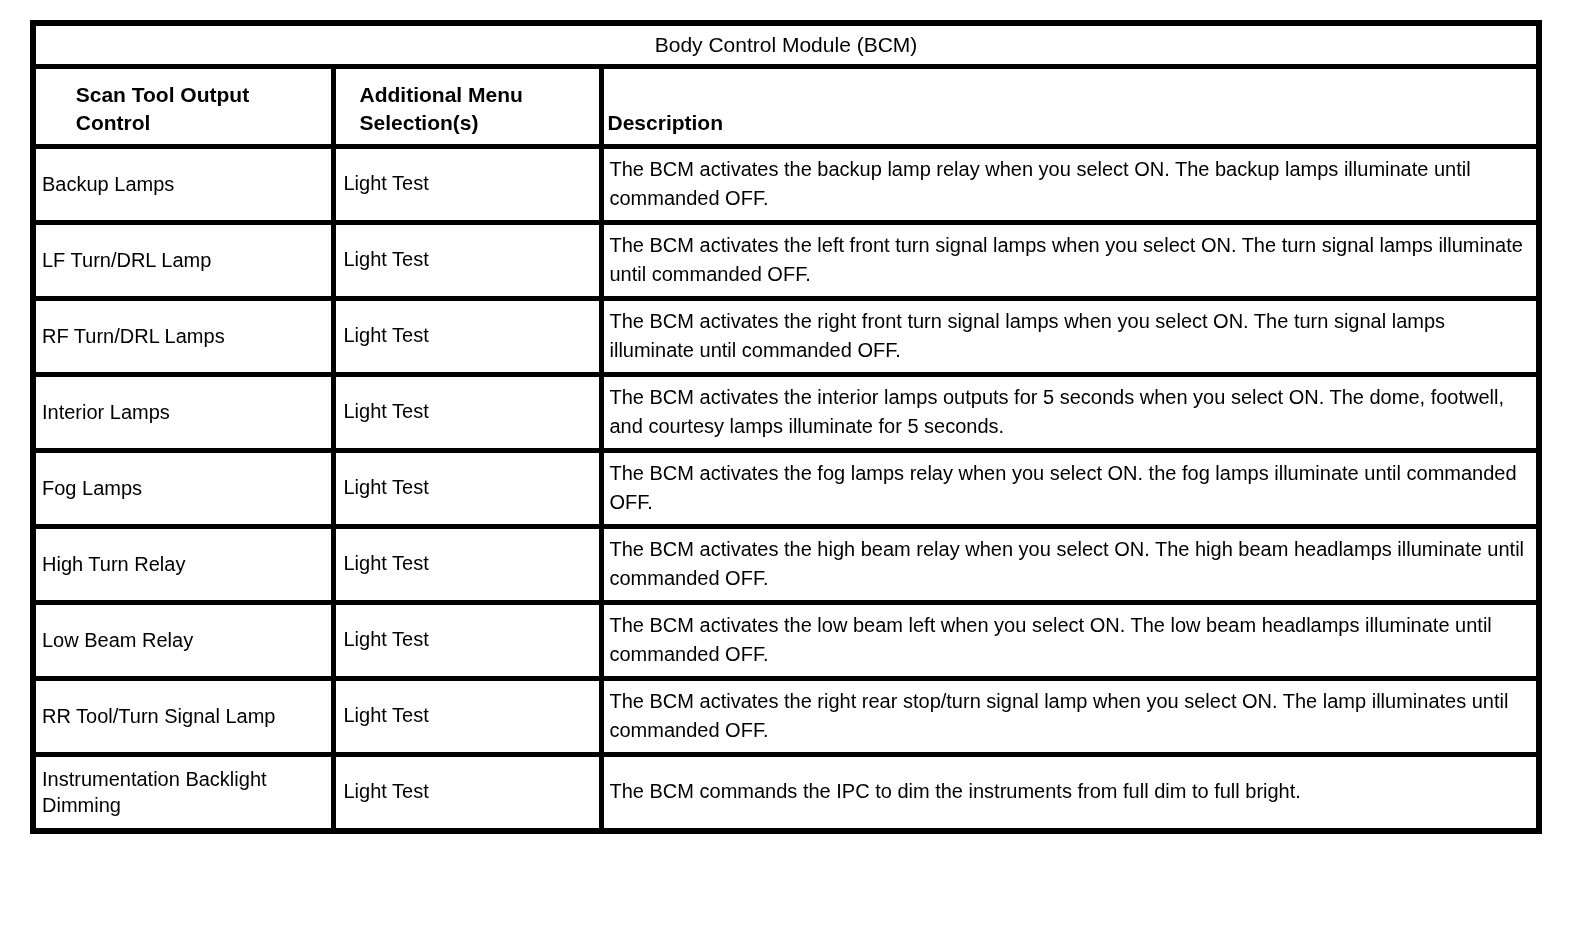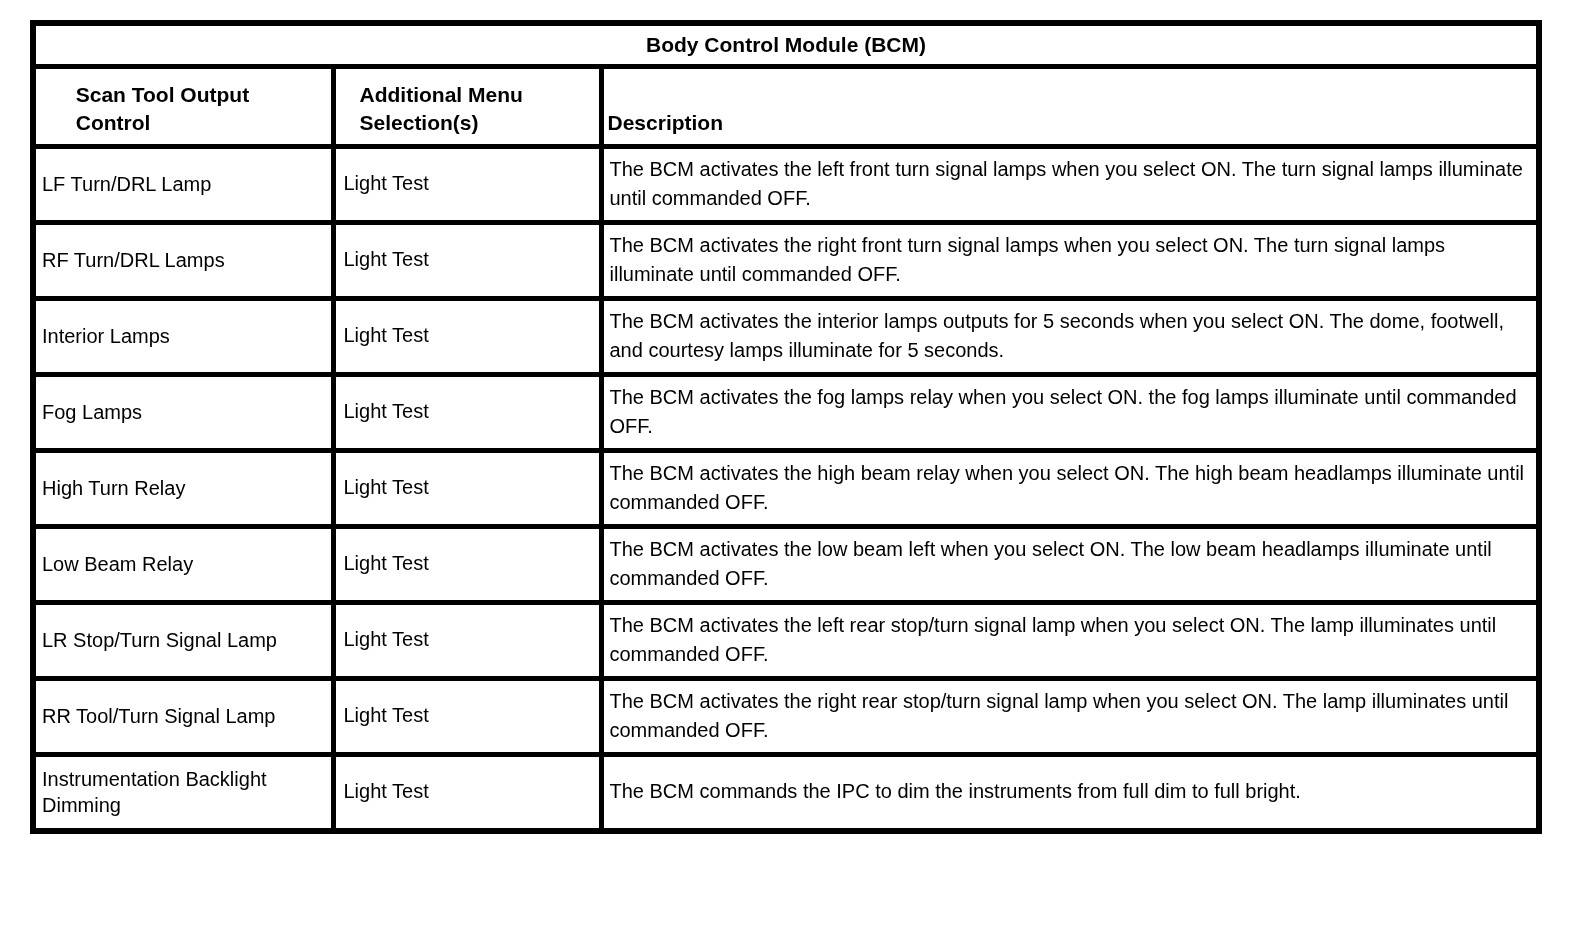--- a/index.html
+++ b/index.html
@@ -28,21 +28,21 @@
   col.c1 { width: 300px; }
   col.c2 { width: 268px; }
   th, td {
     border: 5px solid #000000;
     font-size: 20px;
     color: #000000;
   }
   th.title-cell {
     height: 34px;
     vertical-align: middle;
-    font-weight: bold;
+    font-weight: normal;
     font-size: 21px;
     padding: 2px 4px;
   }
   tr.header-row th {
     height: 64px;
     vertical-align: bottom;
     text-align: left;
     font-weight: bold;
     font-size: 21px;
     padding: 4px 4px 7px 4px;
@@ -91,20 +91,25 @@
         </th>
         <th>
           <div class="hdr-wrap">Additional Menu Selection(s)</div>
         </th>
         <th class="desc-h">
           <div class="hdr-wrap">Description</div>
         </th>
       </tr>
     </thead>
     <tbody>
+  <tr>
+    <td class="control-cell">Backup Lamps</td>
+    <td class="menu-cell">Light Test</td>
+    <td class="desc-cell">The BCM activates the backup lamp relay when you select ON. The backup lamps illuminate until commanded OFF.</td>
+  </tr>
 
   <tr>
     <td class="control-cell">LF Turn/DRL Lamp</td>
     <td class="menu-cell">Light Test</td>
     <td class="desc-cell">The BCM activates the left front turn signal lamps when you select ON. The turn signal lamps illuminate until commanded OFF.</td>
   </tr>
 
 
   <tr>
     <td class="control-cell">RF Turn/DRL Lamps</td>
@@ -129,25 +134,20 @@
     <td class="menu-cell">Light Test</td>
     <td class="desc-cell">The BCM activates the high beam relay when you select ON. The high beam headlamps illuminate until commanded OFF.</td>
   </tr>
 
   <tr>
     <td class="control-cell">Low Beam Relay</td>
     <td class="menu-cell">Light Test</td>
     <td class="desc-cell">The BCM activates the low beam left when you select ON. The low beam headlamps illuminate until commanded OFF.</td>
   </tr>
 
-  <tr>
-    <td class="control-cell">LR Stop/Turn Signal Lamp</td>
-    <td class="menu-cell">Light Test</td>
-    <td class="desc-cell">The BCM activates the left rear stop/turn signal lamp when you select ON. The lamp illuminates until commanded OFF.</td>
-  </tr>
 
   <tr>
     <td class="control-cell">RR Tool/Turn Signal Lamp</td>
     <td class="menu-cell">Light Test</td>
     <td class="desc-cell">The BCM activates the right rear stop/turn signal lamp when you select ON. The lamp illuminates until commanded OFF.</td>
   </tr>
 
   <tr>
     <td class="control-cell">Instrumentation Backlight Dimming</td>
     <td class="menu-cell">Light Test</td>

